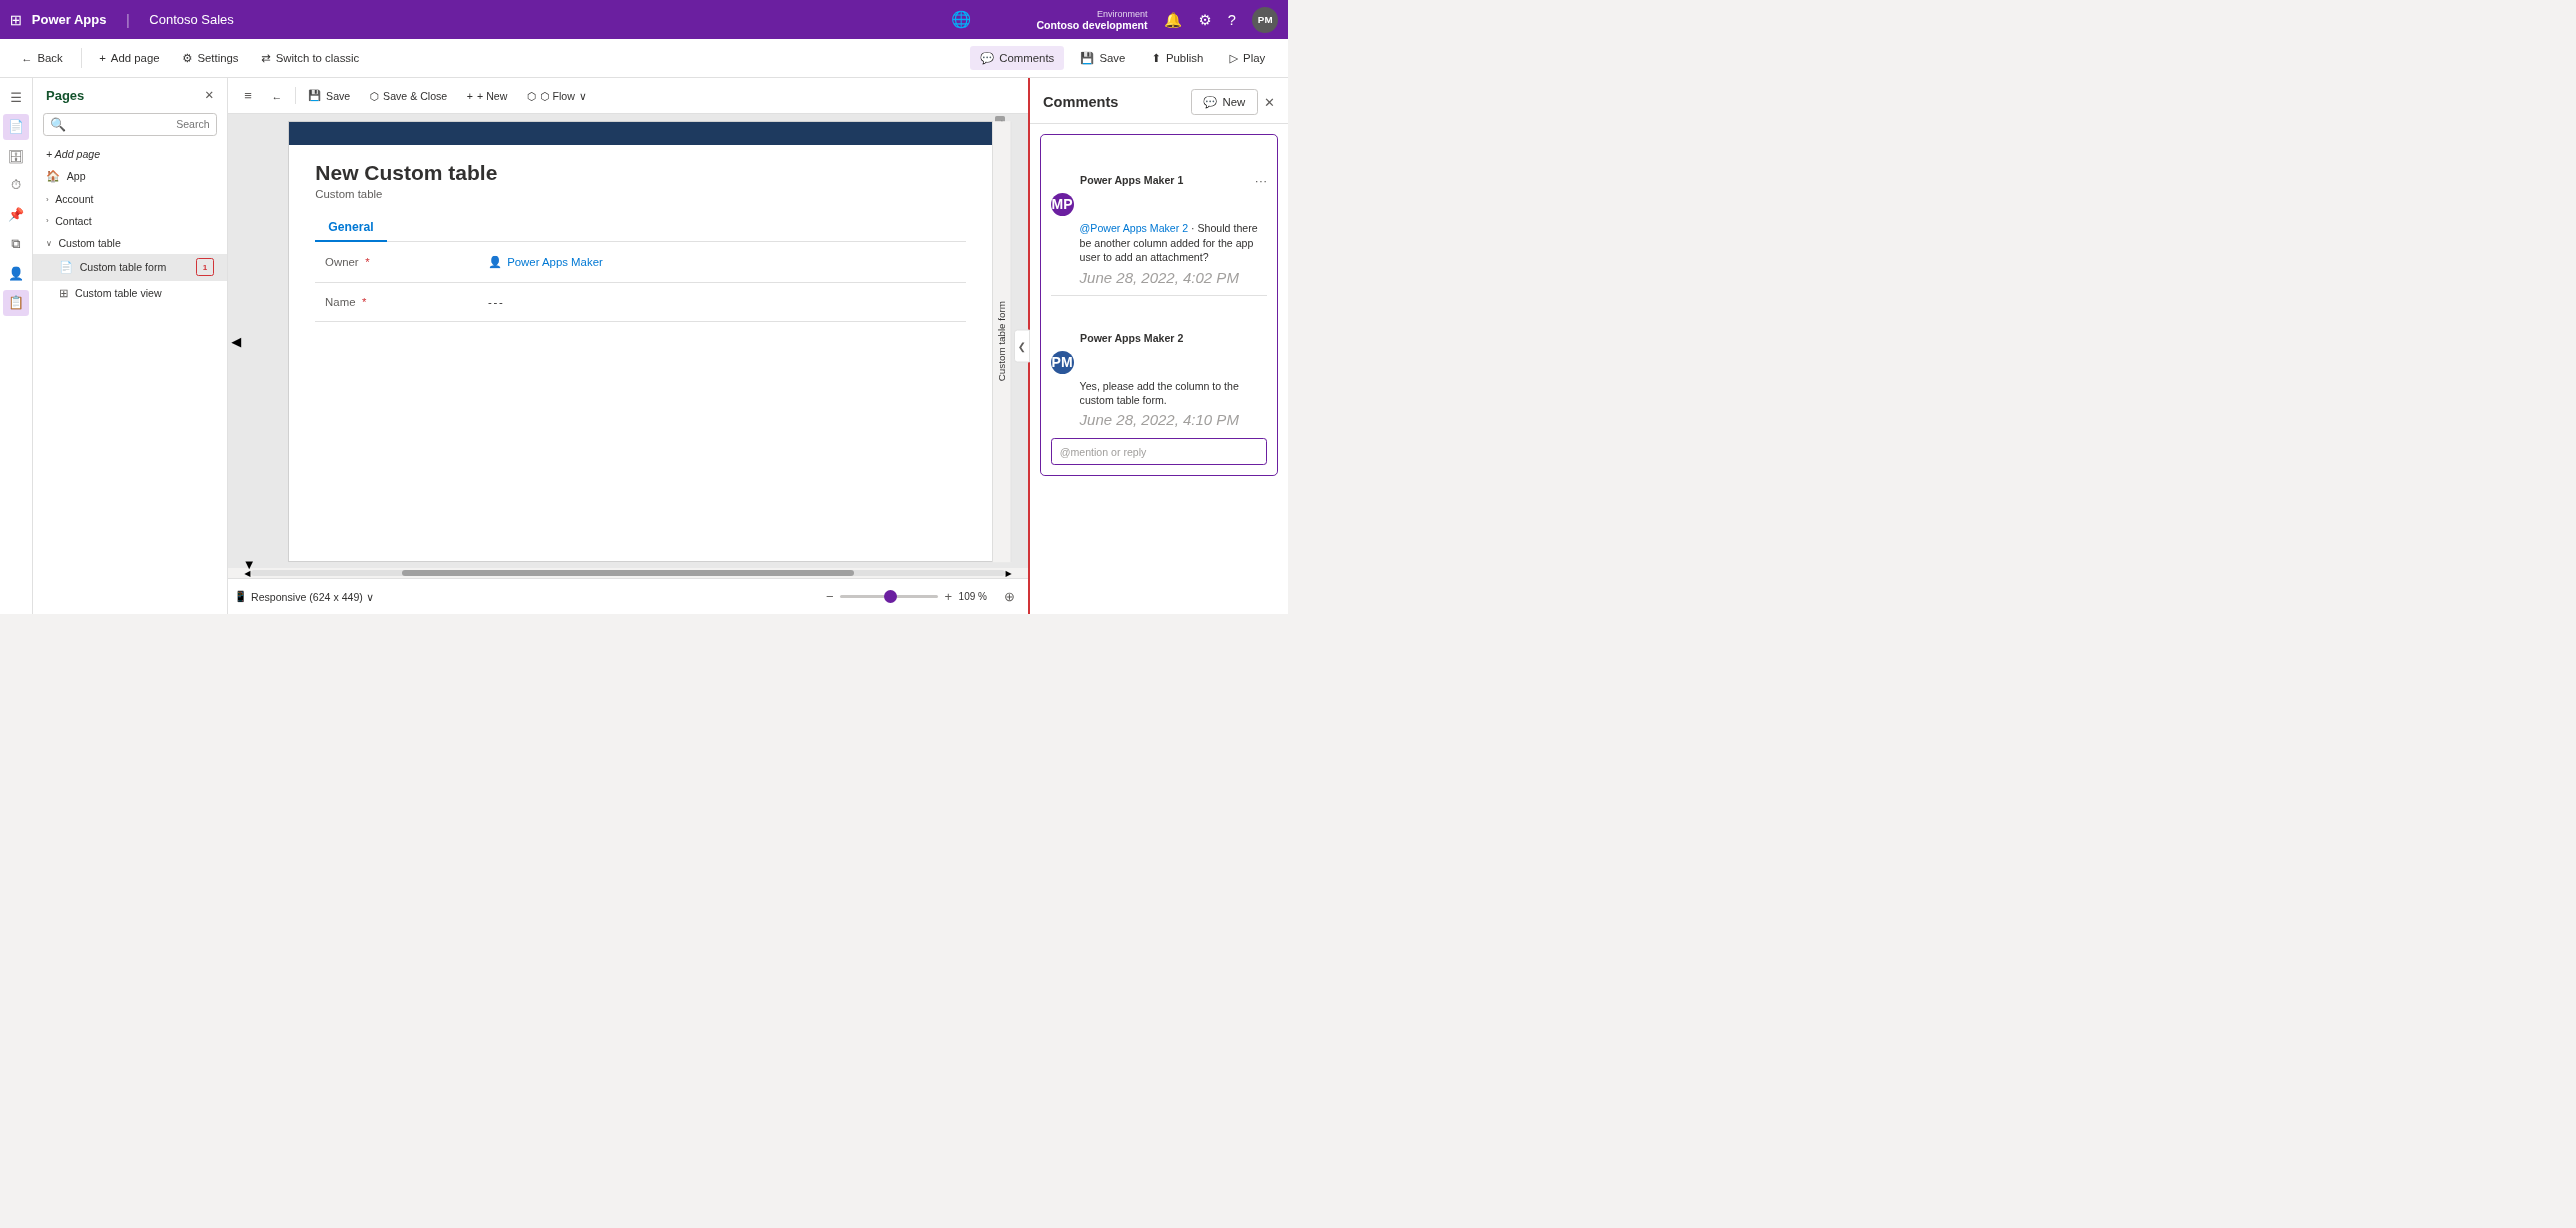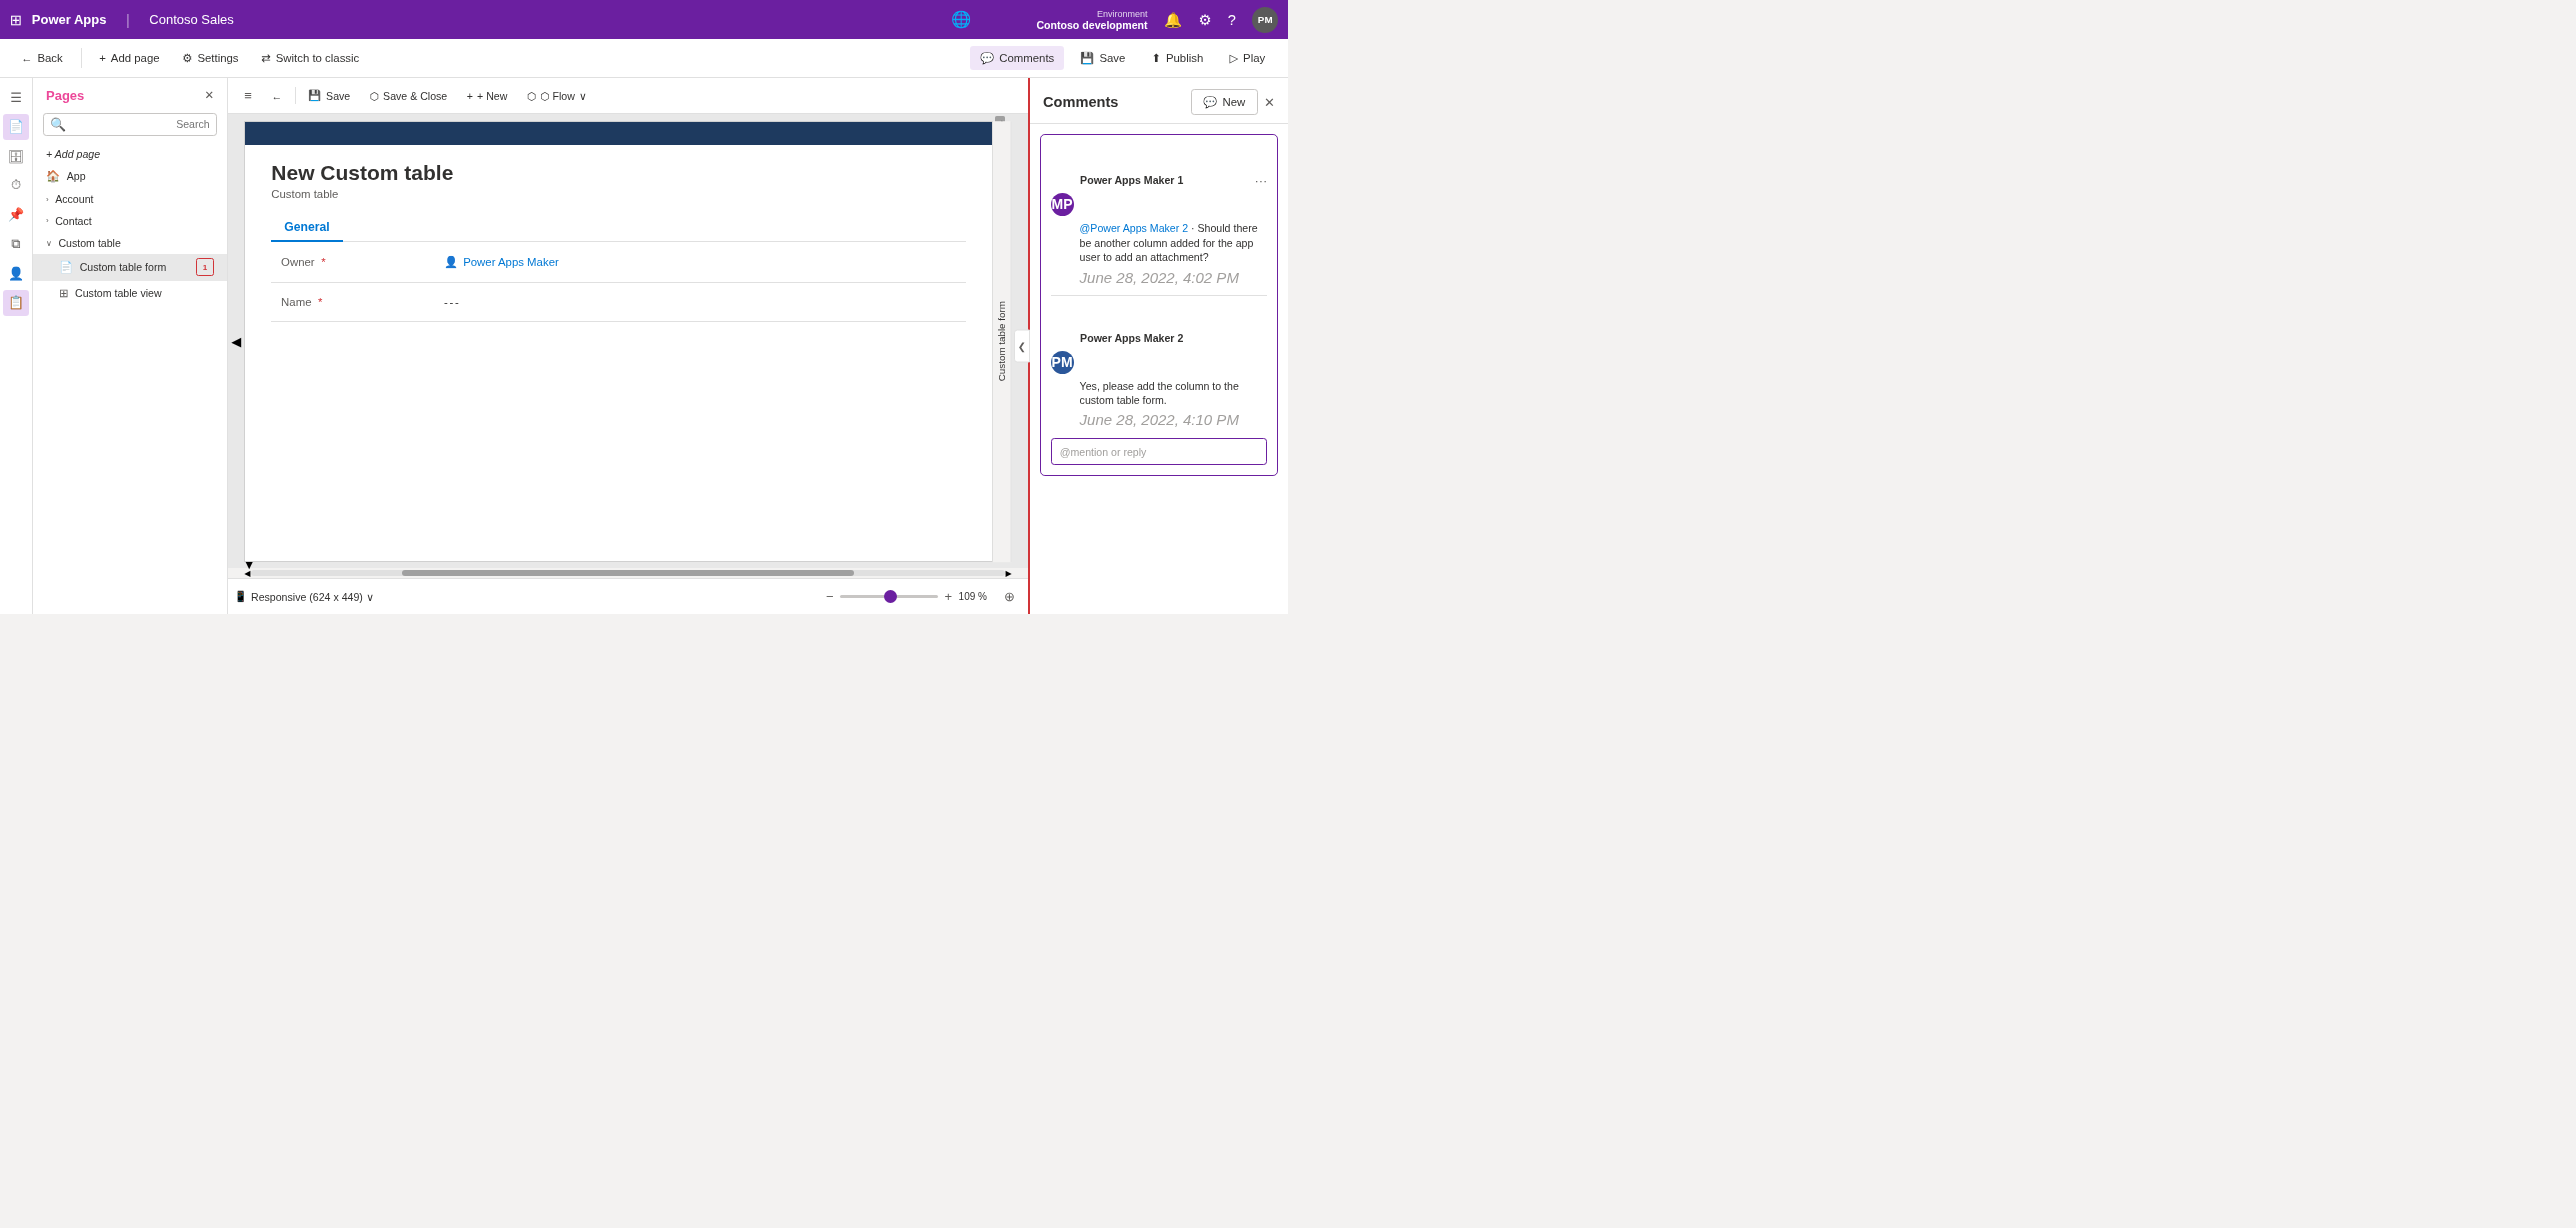--- a/index.html
+++ b/index.html
@@ -90,21 +90,21 @@
       width: 195px;
       background: white;
       border-right: 0.8px solid #e0e0e0;
       display: flex;
       flex-direction: column;
     }
     .pages-panel .panel-header {
       display: flex; align-items: center; justify-content: space-between;
       padding: 9.8px 13px 6.5px;
     }
-    .pages-panel .panel-title { font-size: 13px; font-weight: 600; color: #ec4899; }
+    .pages-panel .panel-title { font-size: 13px; font-weight: 600; color: #14532d; }
     .pages-panel .close-icon { cursor: pointer; color: #605e5c; font-size: 11.4px; }
     .pages-panel .search-box {
       margin: 3.3px 9.8px 6.5px;
       display: flex; align-items: center;
       border: 0.8px solid #c8c6c4; border-radius: 3.3px;
       padding: 3.3px 6.5px; gap: 4.9px; background: white;
     }
     .pages-panel .search-box input {
       border: none; outline: none; font-size: 10.6px; color: #323130; width: 100%; background: transparent; text-align: right;
     }
@@ -438,21 +438,21 @@
       <div class="canvas-scroll-left">
         <span>◀</span>
       </div>
 
       <div style="flex:1; display:flex; flex-direction:column; position:relative;">
 
         <div style="height:6.5px; background:#e8e8e8; position:relative;">
           <div style="position:absolute;right:6.5px;top:1.6px;width:9.8px;height:9.8px;background:#a0a0a0;border-radius:1.6px;cursor:pointer;">▲</div>
         </div>
 
-        <div style="flex:1; display:flex;">
+        <div style="flex:1; display:flex;margin-left:44px;">
           <div class="canvas-inner" style="margin:0 0 0 0;border:0.8px solid #d0d0d0;">
 
             <div class="canvas-top-bar" style="background:#1e3a5f;height:23px;"></div>
 
             <div class="form-content">
               <div class="form-title">New Custom table</div>
               <div class="form-subtitle">Custom table</div>
 
               <div class="tab-bar">
                 <div class="tab-item active">General</div>

